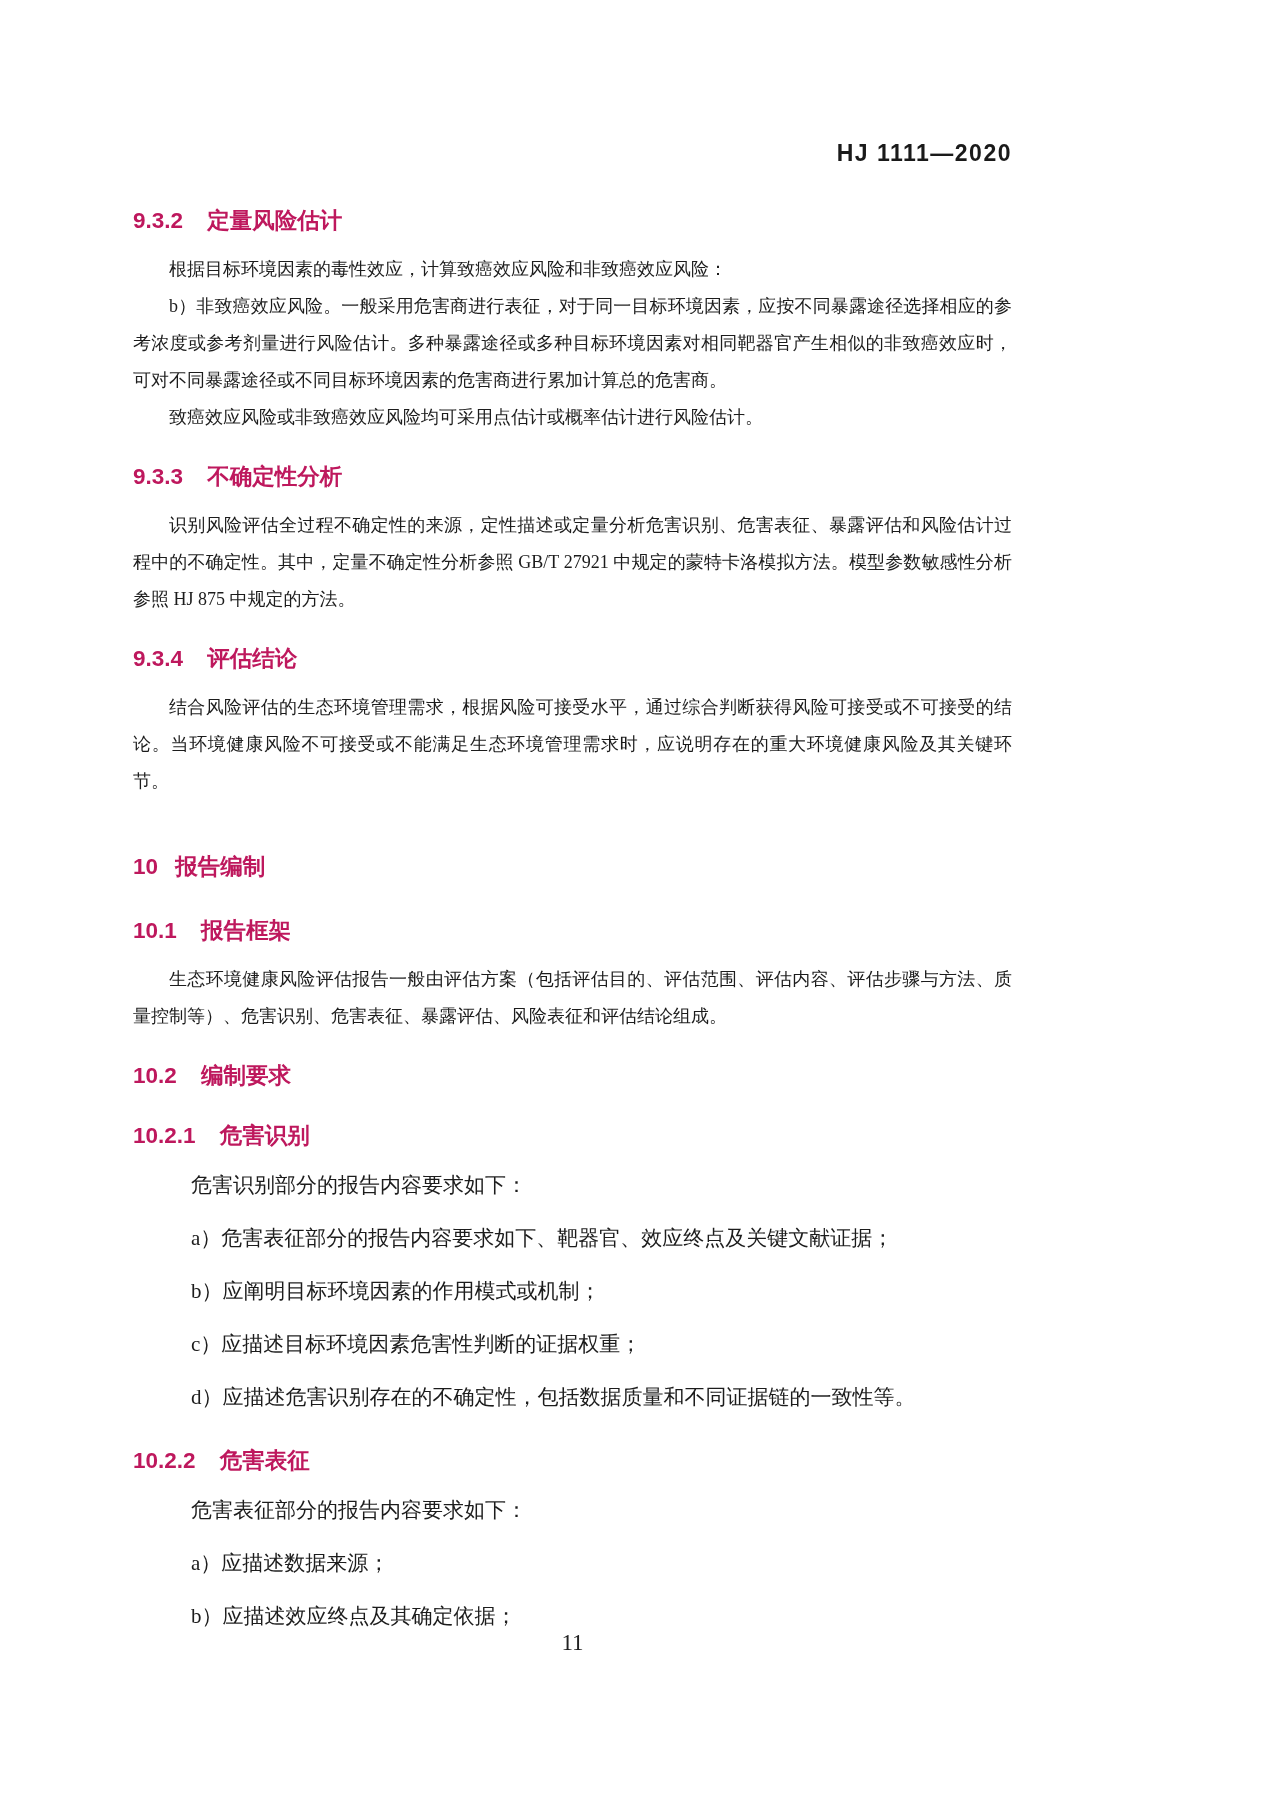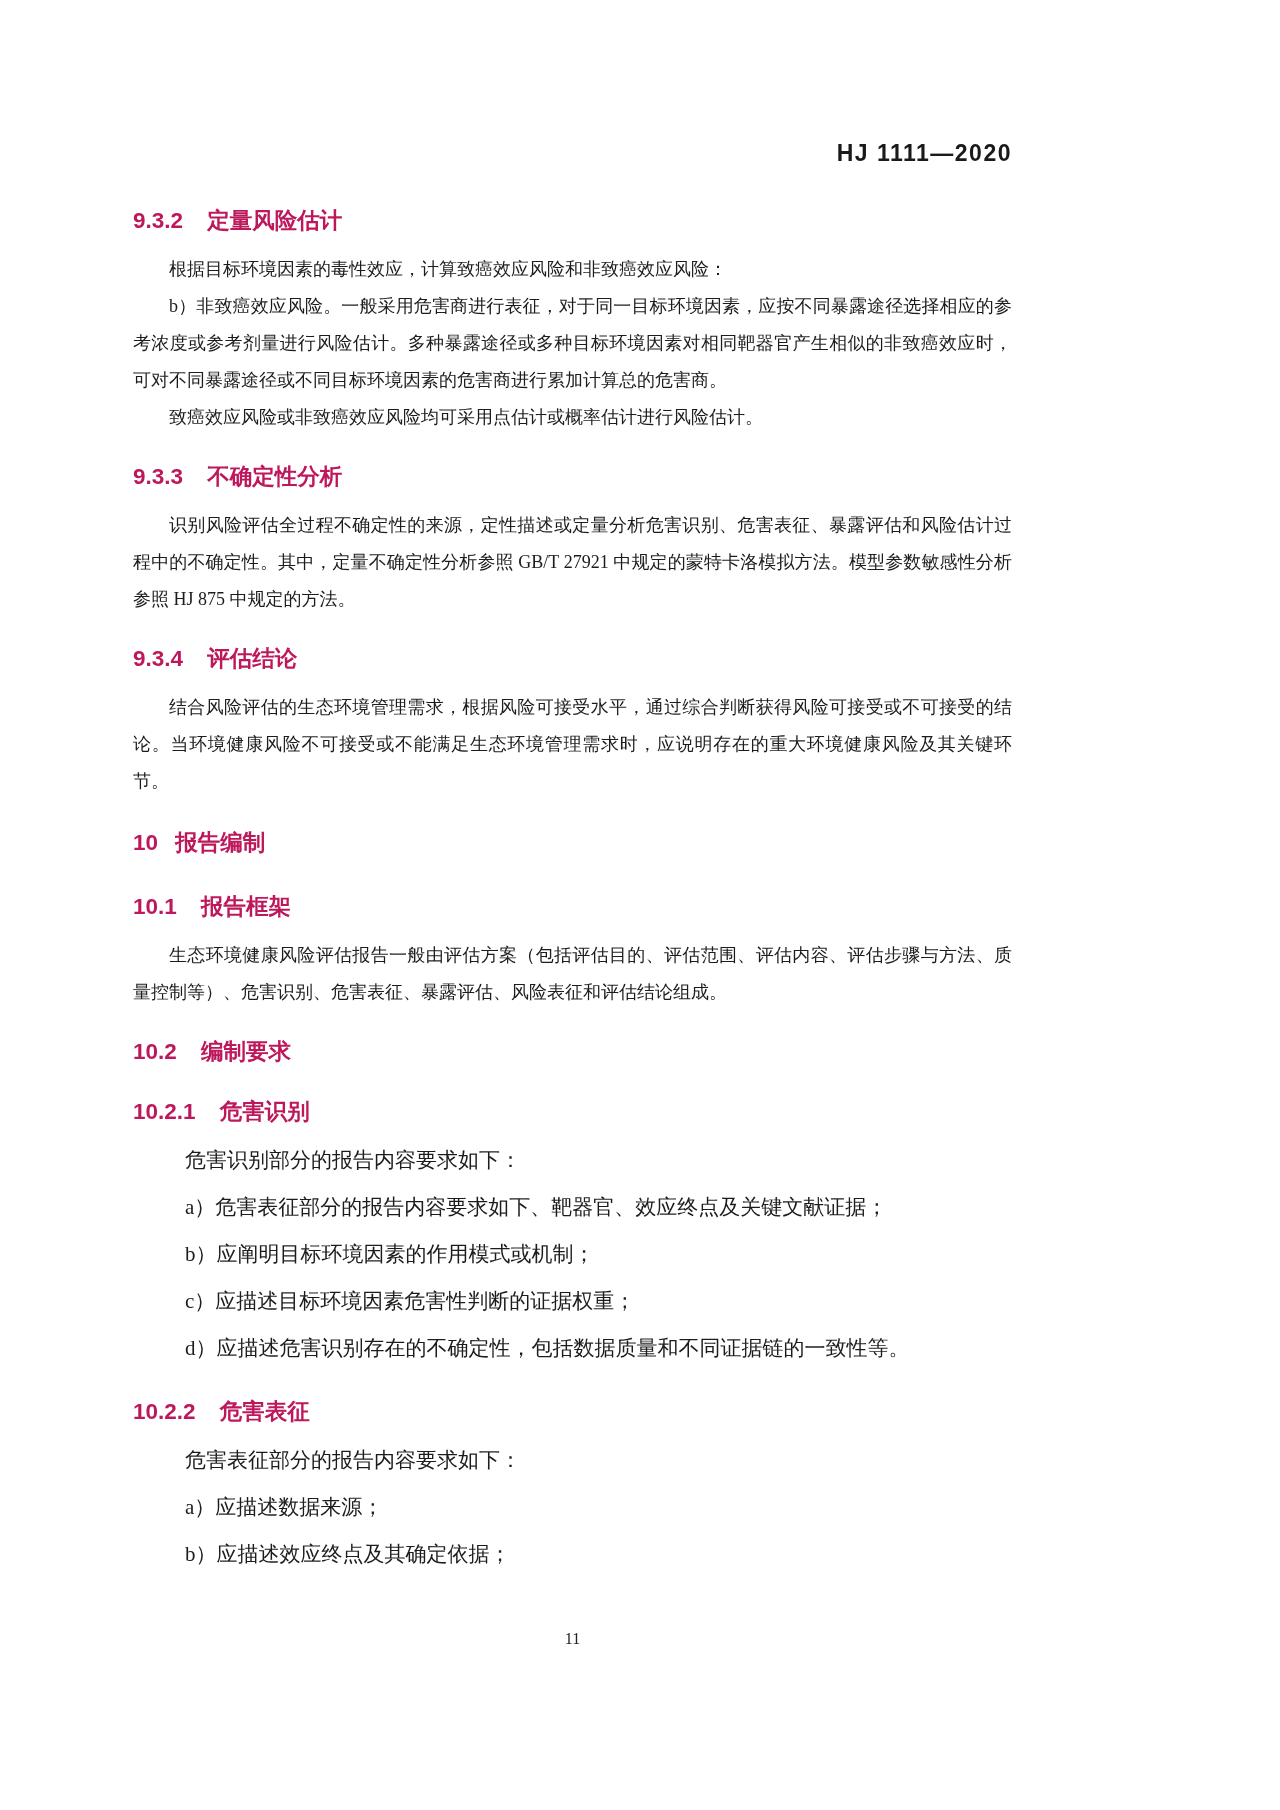--- a/index.html
+++ b/index.html
@@ -30,46 +30,46 @@
   }
   h2.chapter, h3.sec {
     font-family: "Liberation Sans", "DejaVu Sans", sans-serif;
     font-weight: bold;
     color: #be185d;
     font-size: 22.5px;
     line-height: 30px;
     margin: 0;
   }
   h3.sec { margin: 26px 0 15px 0; }
-  h2.chapter { margin: 28px 0 20px 0; }
+  h2.chapter { margin: 52px 0 20px 0; }
   h3.sub-gap { margin-top: 34px; }
   .sec-num { display: inline-block; margin-right: 18px; }
   .chap-num { display: inline-block; margin-right: 11px; }
   p.body {
     font-size: 18px;
     line-height: 37px;
     text-align: justify;
     text-indent: 2em;
     margin: 0;
     color: #1c1c1c;
   }
   p.line {
     font-size: 21px;
     line-height: 37px;
     text-indent: 2em;
-    margin: 10px;
+    margin: 16px;
     color: #1c1c1c;
   }
   .page-number {
     position: absolute;
     left: 133px;
     top: 1630px;
     width: 879px;
     text-align: center;
-    font-size: 16px;
+    font-size: 23px;
     color: #222222;
     font-family: "Liberation Serif", "DejaVu Serif", serif;
   }
 </style>
 </head>
 <body>
 
 <div class="page">
   <div class="content">
 

